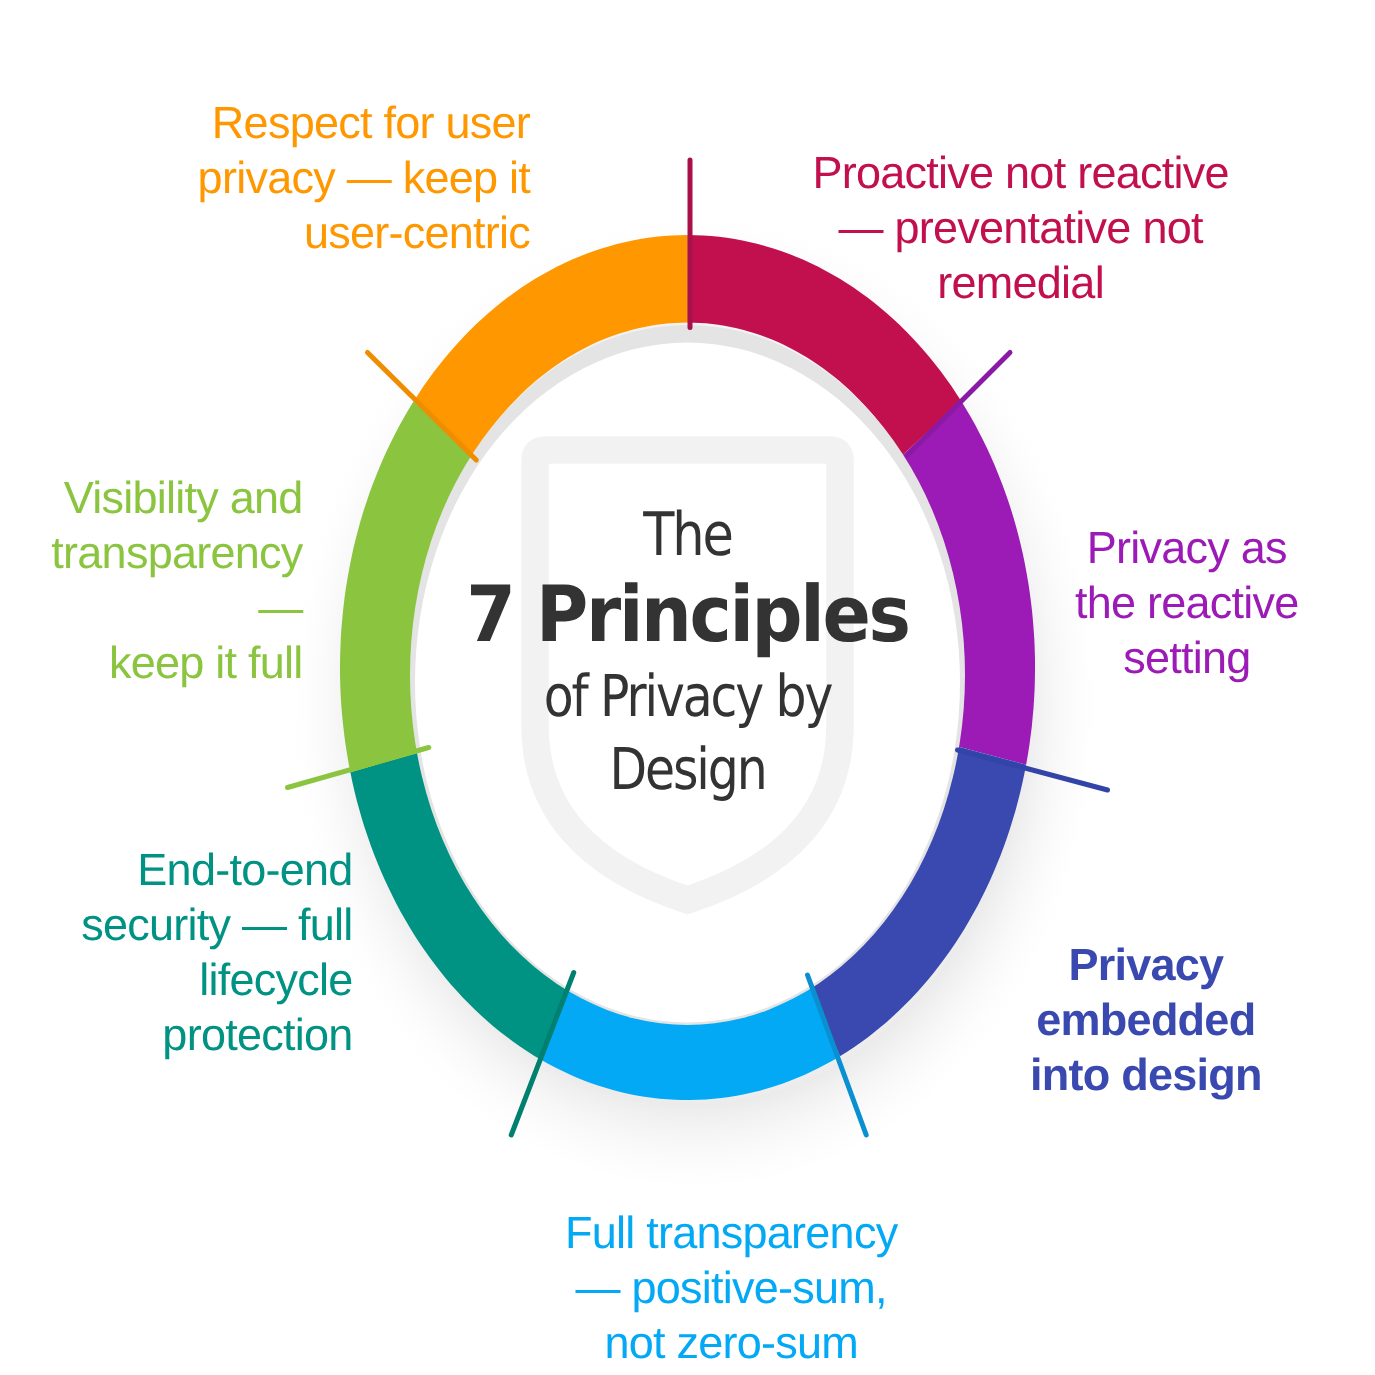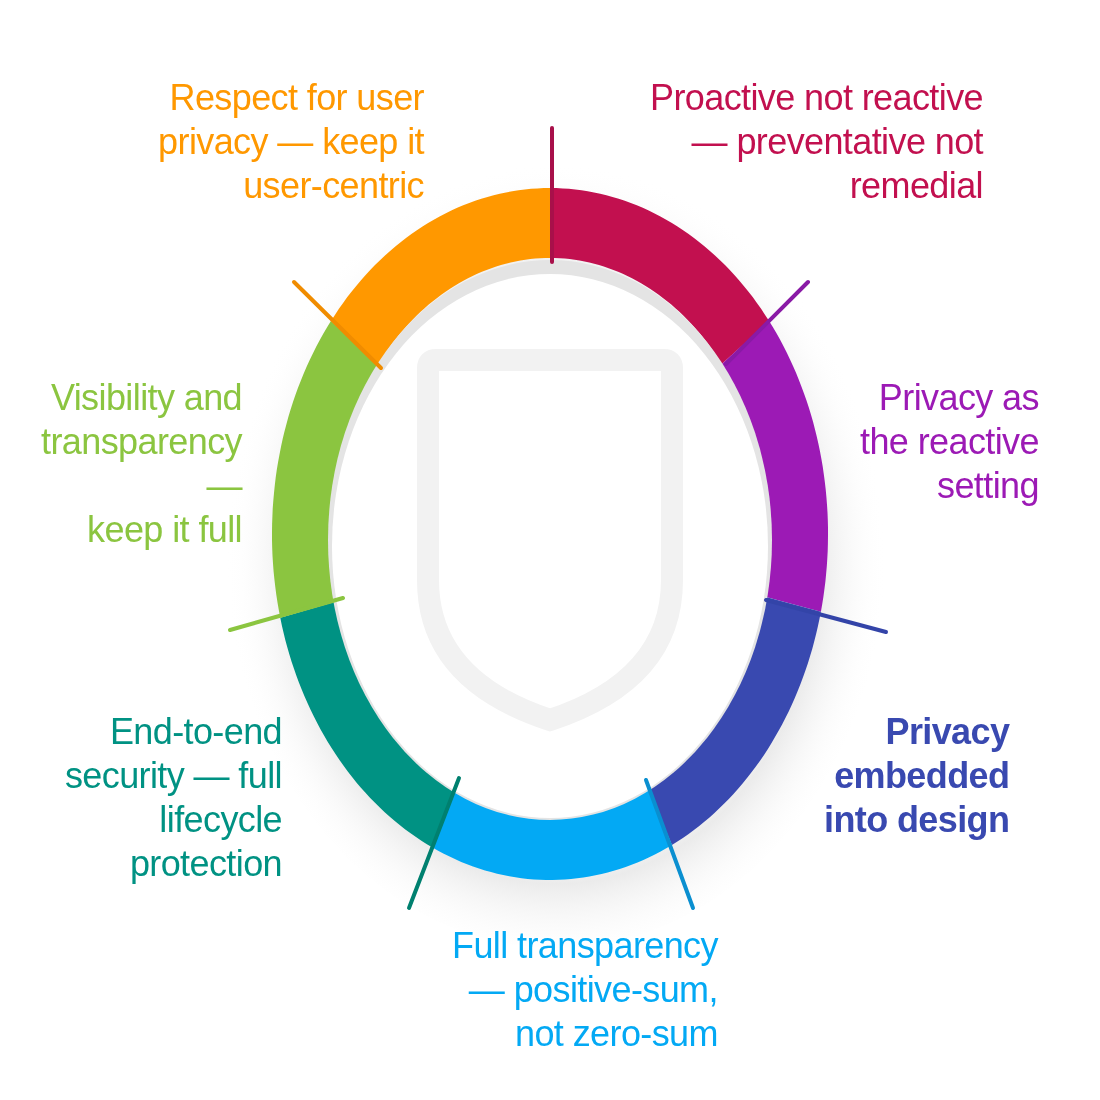--- a/index.html
+++ b/index.html
@@ -1,20 +1,20 @@
 <!DOCTYPE html>
 <html><head>
 <meta charset="utf-8">
 <style>
   html, body { margin:0; padding:0; background:#ffffff; }
   #stage { position:relative; width:1100px; height:1100px; overflow:hidden; background:#ffffff; font-family:"Liberation Sans", sans-serif; }
   #ring-svg { position:absolute; left:0; top:0; }
   .label { position:absolute; font-family:"Liberation Sans", sans-serif; font-size:36px; line-height:44px; letter-spacing:-0.6px; white-space:pre-line; font-weight:normal; }
   .label.right-align { text-align:right; }
-  .label.left-align { text-align:right; }
+  .label.left-align { text-align:center;margin-top:40px; }
   #title-block { position:absolute; left:330px; top:400px; width:440px; text-align:center; color:#333333; font-family:"DejaVu Sans", sans-serif; }
   #title-the { font-size:48px; line-height:56px; letter-spacing:-2px; font-weight:normal; transform:scaleX(0.85); display:block; }
   #title-main { font-size:62px; line-height:72px; letter-spacing:-2px; font-weight:bold; display:block; transform:scaleX(0.92); }
   #title-sub { font-size:46px; line-height:58px; letter-spacing:-2px; font-weight:normal; display:block; transform:scaleX(0.85); }
   #title-sub2 { font-size:46px; line-height:58px; letter-spacing:-2px; font-weight:normal; display:block; transform:scaleX(0.85); }
 </style>
 </head>
 <body>
 
 <div id="stage">
@@ -56,25 +56,31 @@
 remedial</div>
       <div class="label left-align" style="color: rgb(156, 26, 181); left: 860px; top: 376px;">Privacy as
 the reactive
 setting</div>
       <div class="label left-align" style="color: rgb(57, 73, 176); left: 824px; top: 710px; font-weight: bold;">Privacy
 embedded
 into design</div>
       <div class="label left-align" style="color: rgb(3, 169, 244); left: 452px; top: 924px;">Full transparency
 — positive-sum,
 not zero-sum</div>
-      <div class="label right-align" style="color: rgb(0, 146, 131); right: 818px; top: 710px;">End-to-end
+      <div class="label right-align" style="color: rgb(0, 146, 131); right: 818px; top: 674px;">End-to-end
 security — full
 lifecycle
 protection</div>
       <div class="label right-align" style="color: rgb(139, 197, 64); right: 858px; top: 376px;">Visibility and
 transparency —
 keep it full</div>
       <div class="label right-align" style="color: rgb(255, 152, 0); right: 676px; top: 76px;">Respect for user
 privacy — keep it
 user-centric</div>
     </div>
 
+  <div id="title-block">
+    <span id="title-the">The</span>
+    <span id="title-main">7 Principles</span>
+    <span id="title-sub">of Privacy by</span>
+    <span id="title-sub2">Design</span>
+  </div>
 </div>
 
 </body></html>

